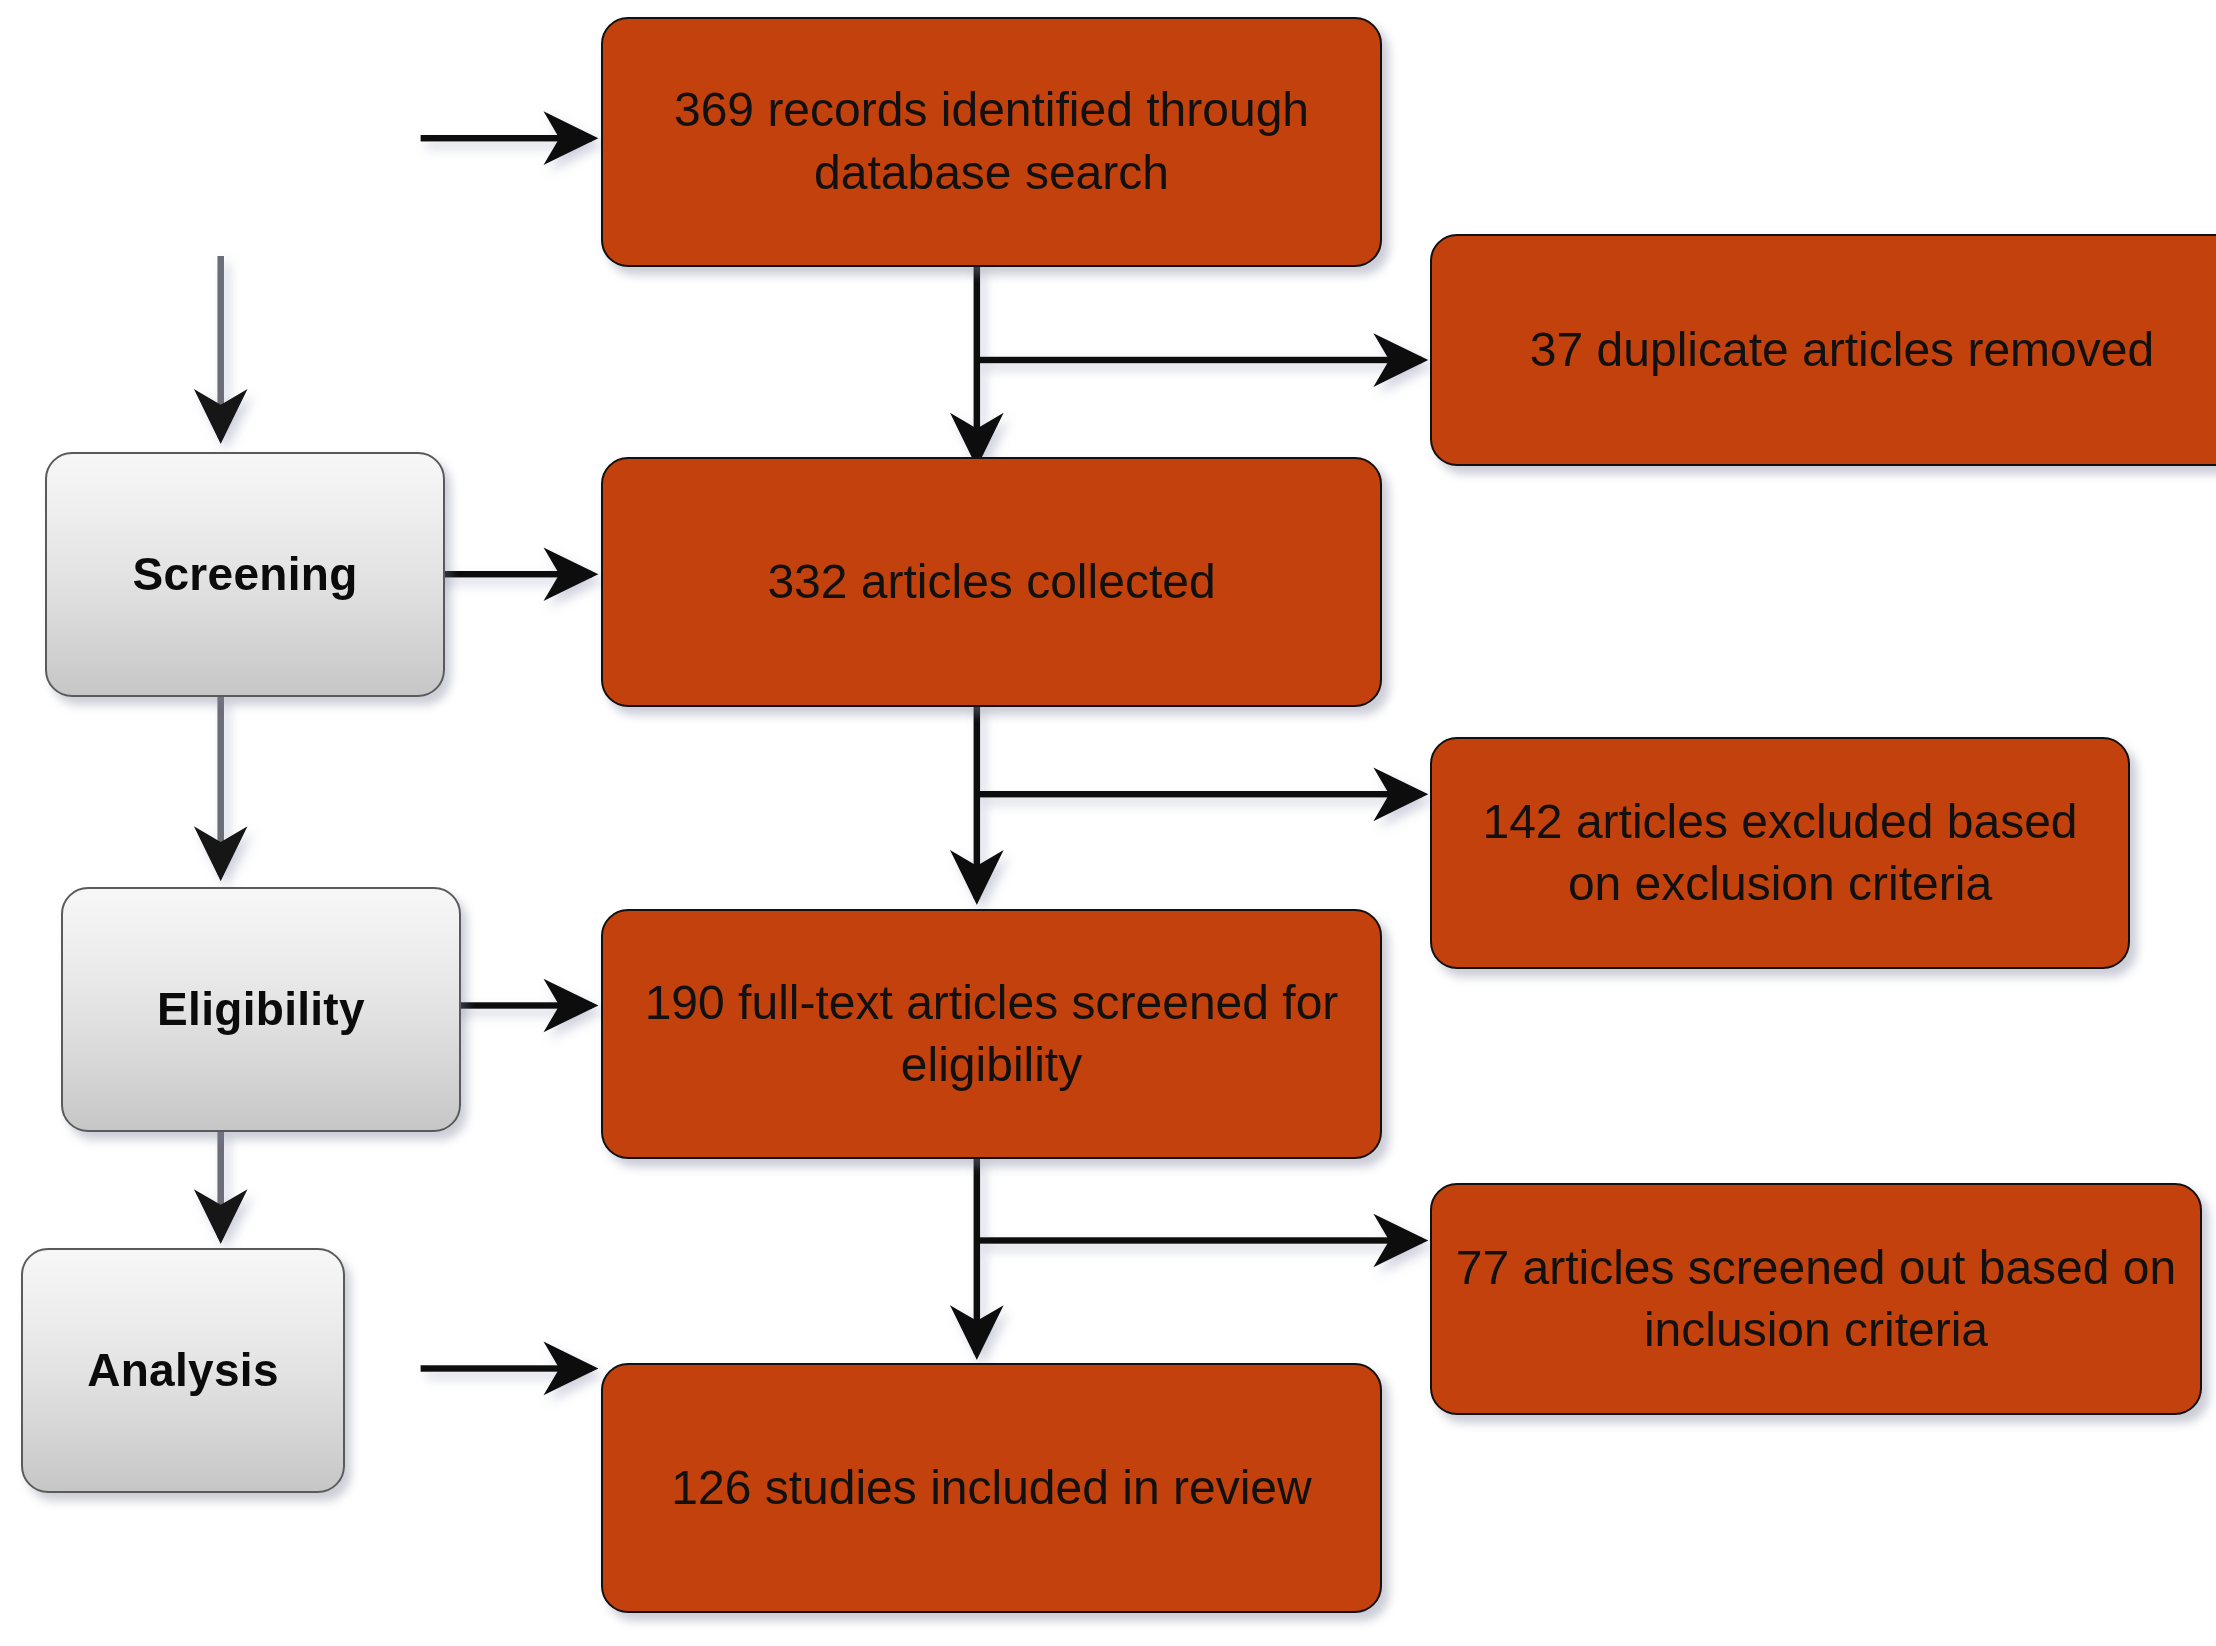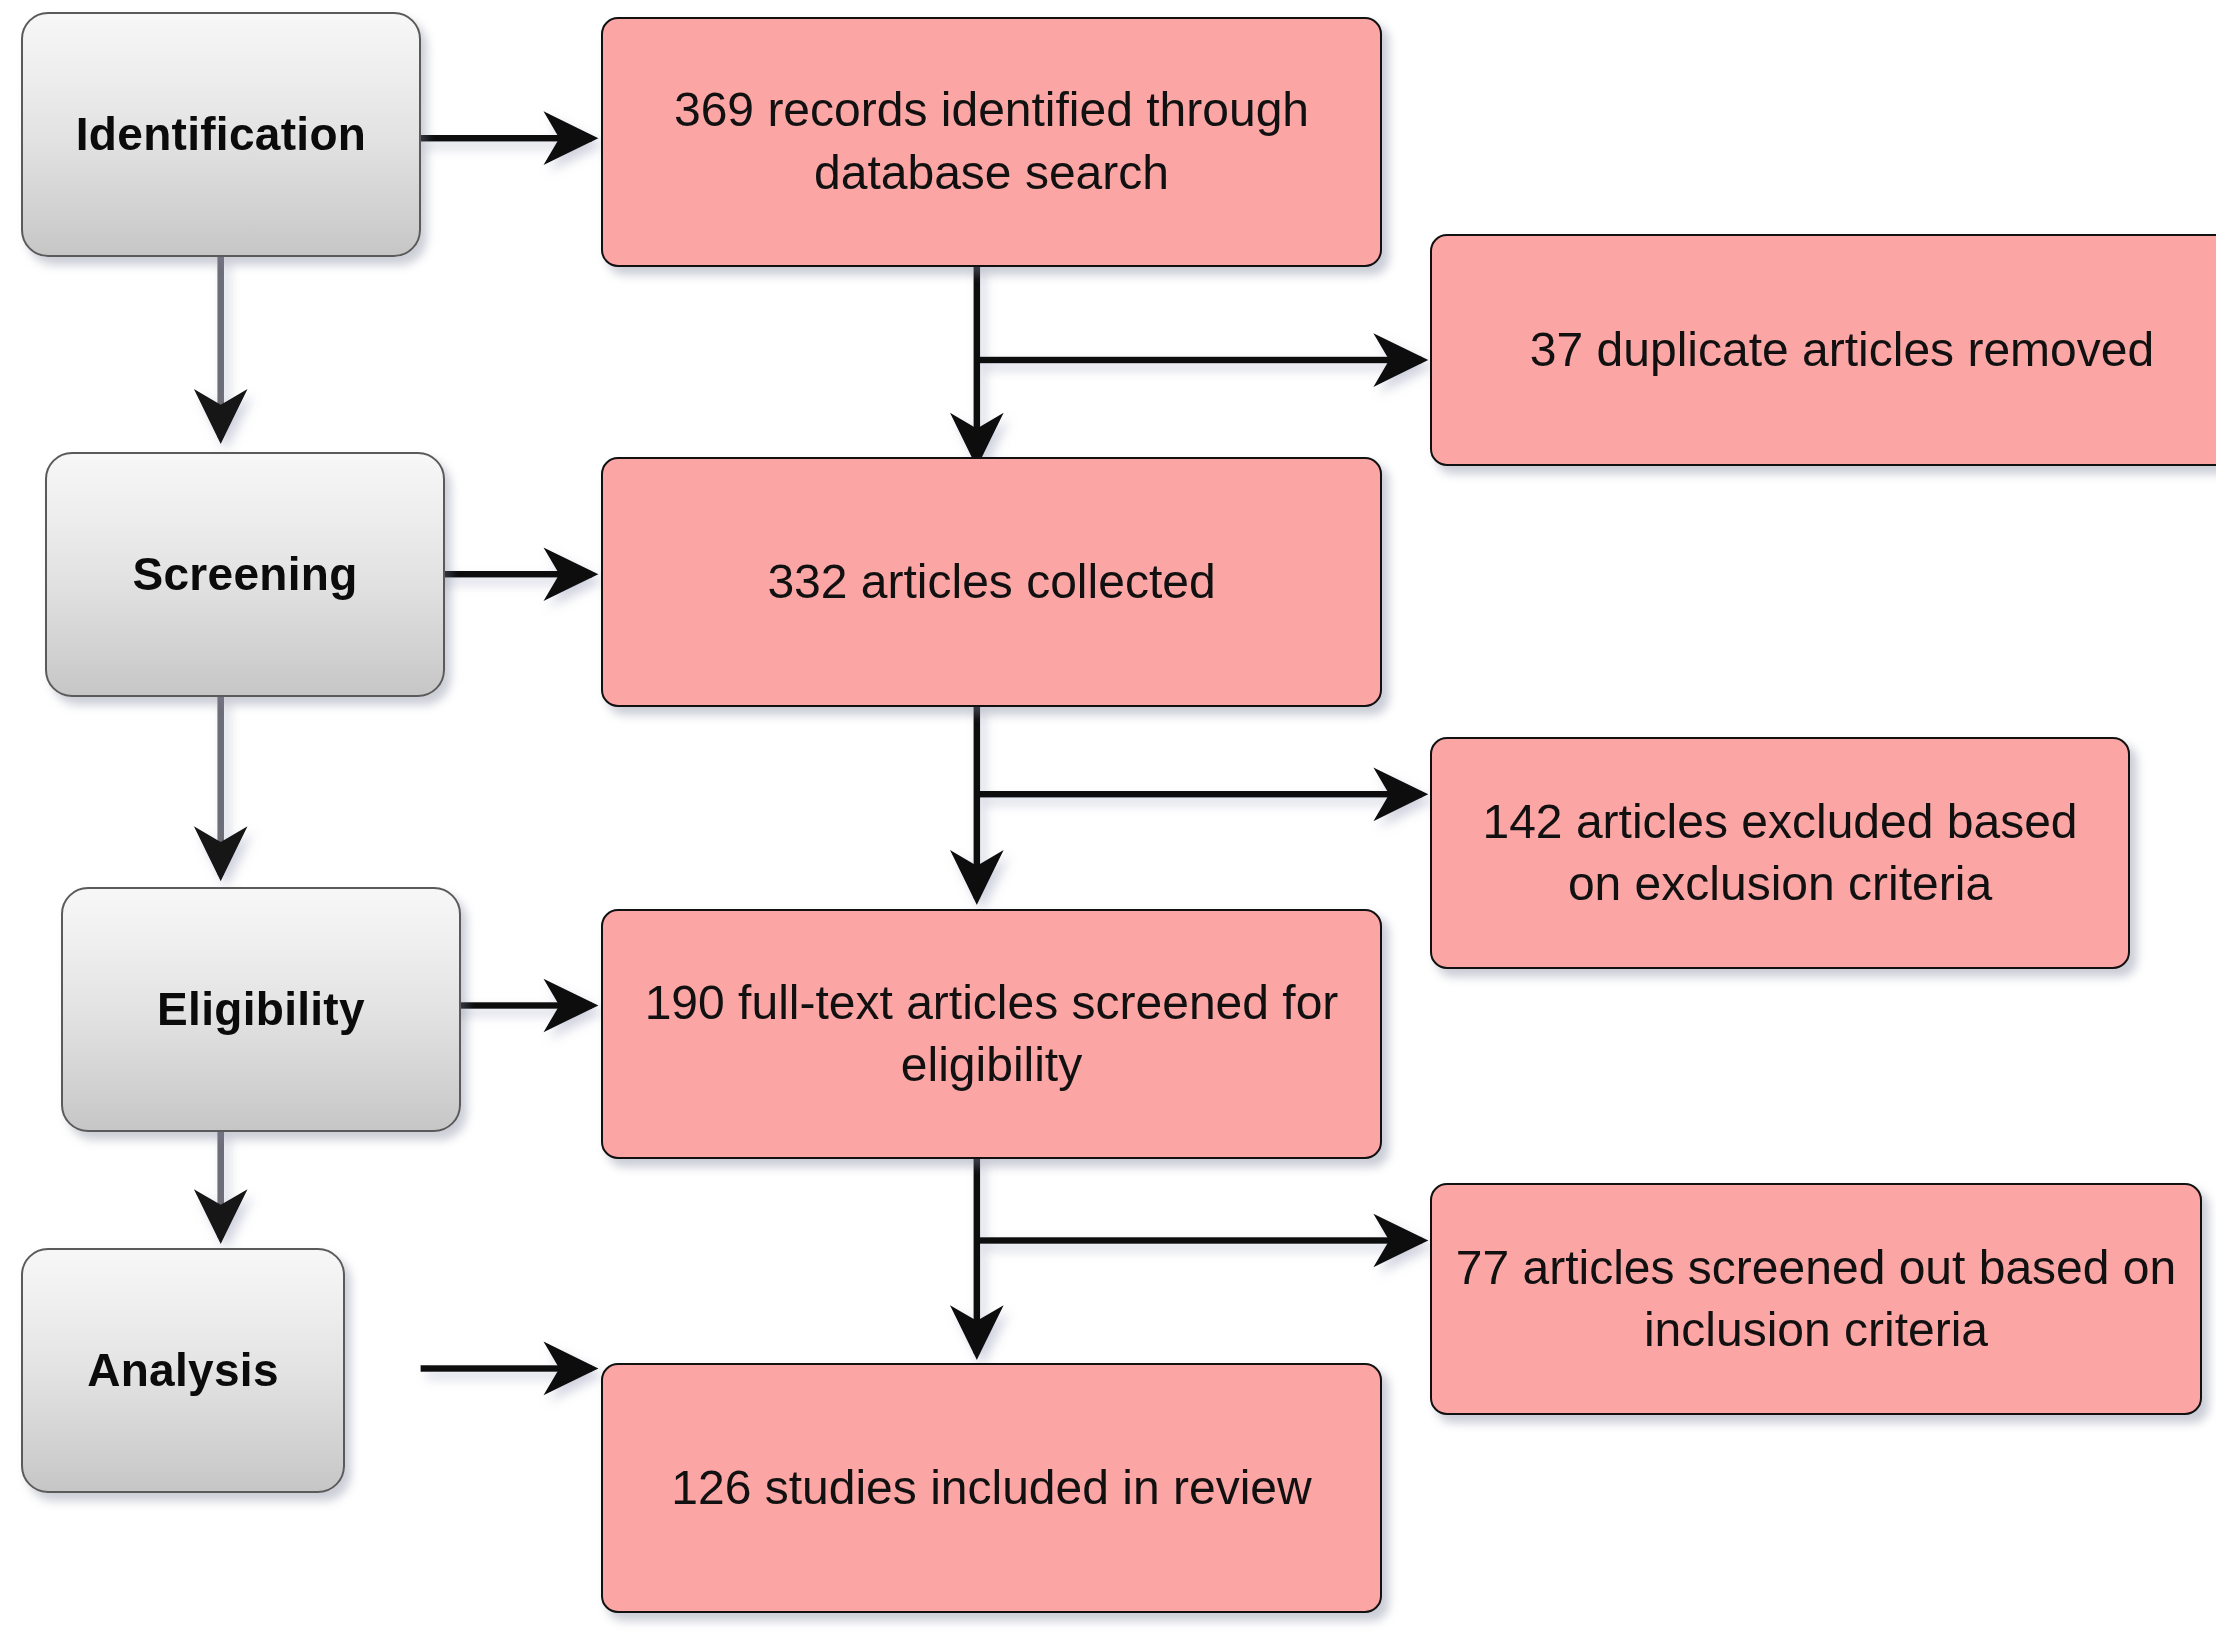--- a/index.html
+++ b/index.html
@@ -20,23 +20,23 @@
     border:2.4px solid #5a5a5a;
     border-radius:27px;
     box-shadow:6px 7.1px 9.5px rgba(120,125,150,0.38);
   }
   .stage .lbl{
     font-size:46px;font-weight:bold;color:#0b0b0b;letter-spacing:0.3px;line-height:1.05;
   }
 
   
   .card{
-    background:#fca5a5;
+    background:#c2410c;
     border:2.4px solid #111111;
-    border-radius:17px;
+    border-radius:27px;
     box-shadow:6.5px 7.7px 9.5px rgba(125,130,155,0.40);
   }
   .card .lbl{
     font-size:48px;font-weight:normal;color:#111111;line-height:1.30;
     padding:0 20px;
   }
 </style>
 </head>
 <body>
 
@@ -77,23 +77,20 @@
 
         <path d="M1642,1185 L1642,1510" marker-end="url(#ahBlack)"></path>
         <path d="M1642,1335 L2390,1335" marker-end="url(#ahBlack)"></path>
 
         <path d="M1642,1945 L1642,2275" marker-end="url(#ahBlack)"></path>
         <path d="M1642,2085 L2390,2085" marker-end="url(#ahBlack)"></path>
       </g>
     </g>
   </svg>
 
-  <div class="node stage" style="left:21px;top:12px;width:400px;height:245px;">
-    <span class="lbl">Identification</span>
-  </div>
 
   <div class="node stage" style="left:21px;top:452px;width:400px;height:245px;margin-left:24px;">
     <span class="lbl">Screening</span>
   </div>
 
   <div class="node stage" style="left:21px;top:887px;width:400px;height:245px;margin-left:40px;">
     <span class="lbl">Eligibility</span>
   </div>
 
   <div class="node stage" style="left:21px;top:1248px;width:324px;height:245px;">

